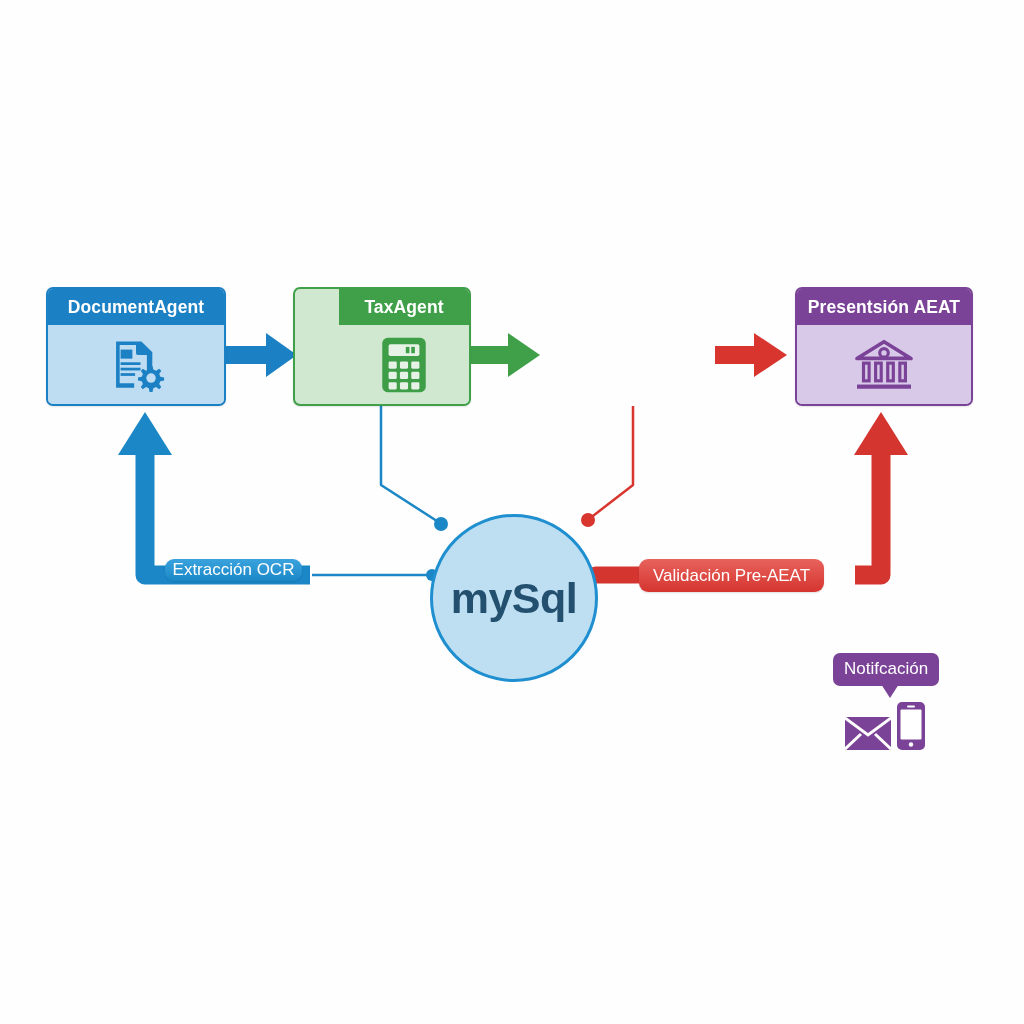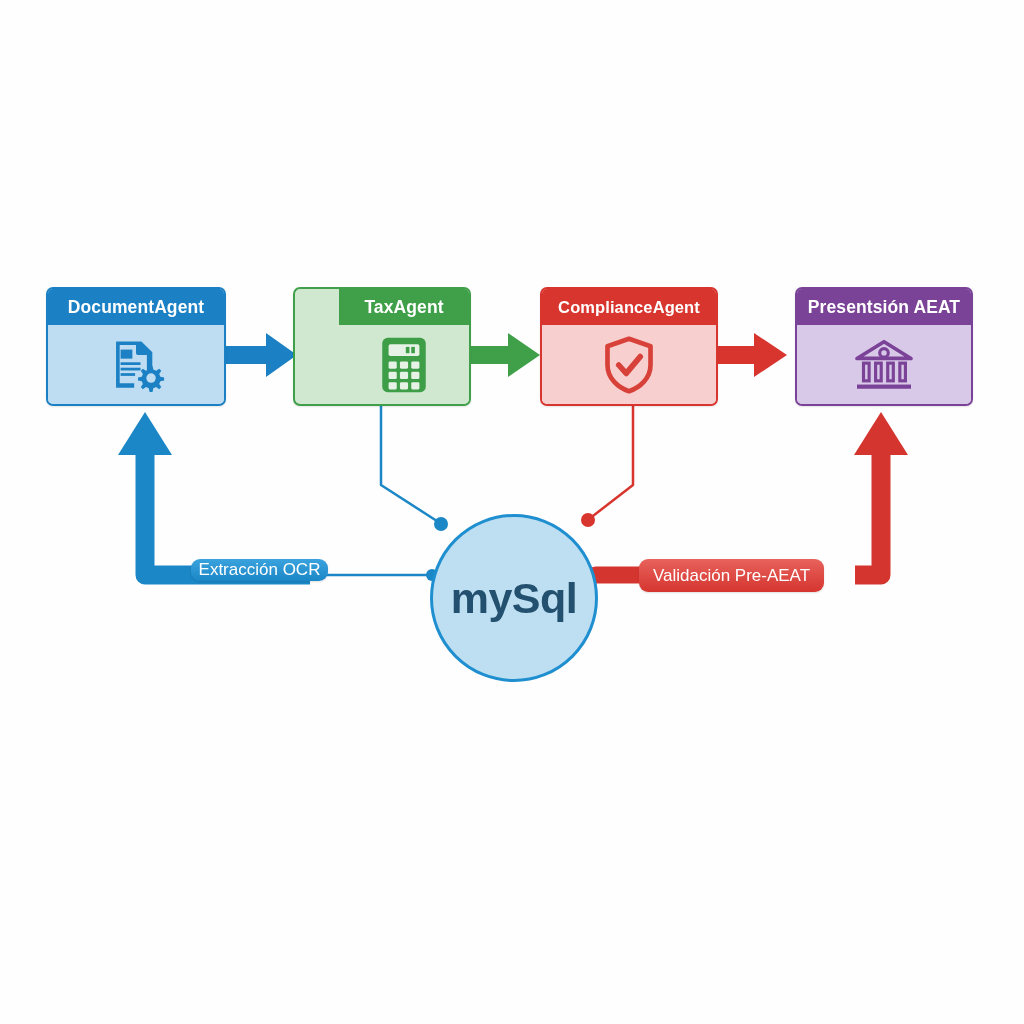--- a/index.html
+++ b/index.html
@@ -209,31 +209,20 @@
           <rect x="23.5" y="39.5" width="9" height="8" rx="1.5" fill="#e6f2e6"></rect>
           <rect x="36" y="39.5" width="9" height="8" rx="1.5" fill="#e6f2e6"></rect>
           <rect x="11" y="51" width="9" height="8" rx="1.5" fill="#e6f2e6"></rect>
           <rect x="23.5" y="51" width="9" height="8" rx="1.5" fill="#e6f2e6"></rect>
           <rect x="36" y="51" width="9" height="8" rx="1.5" fill="#e6f2e6"></rect>
         </svg>
       </span>
     </div>
   </div>
 
-  <div class="agent-box" style="left:540px; top:287px; width:178px; height:119px; border-color:#d8352f; background:#f8cfcf;">
-    <div class="agent-head" style="background:#d8352f; font-size:16.5px;">ComplianceAgent</div>
-    <div class="agent-body" style="background:#f8cfcf;">
-      <span>
-        <svg width="54" height="58" viewBox="0 0 56 62">
-          <path d="M28 3 L51 11 V31 C51 45 40 55 28 59 C16 55 5 45 5 31 V11 Z" fill="none" stroke="#d8413a" stroke-width="5" stroke-linejoin="round"></path>
-          <path d="M17 31 L25 40 L40 22" fill="none" stroke="#d8413a" stroke-width="6" stroke-linecap="round" stroke-linejoin="round"></path>
-        </svg>
-      </span>
-    </div>
-  </div>
 
   <div class="agent-box" style="left:795px; top:287px; width:178px; height:119px; border-color:#7b4397; background:#d8c9e8;">
     <div class="agent-head" style="background:#7b4397;">Presentsión AEAT</div>
     <div class="agent-body" style="background:#d8c9e8;">
       <span>
         <svg width="62" height="54" viewBox="0 0 66 58">
           <path d="M33 4 L62 22 H4 Z" fill="none" stroke="#7b4397" stroke-width="4" stroke-linejoin="round"></path>
           <circle cx="33" cy="16" r="4.6" fill="none" stroke="#7b4397" stroke-width="3.4"></circle>
           <rect x="11" y="27" width="6" height="19" fill="none" stroke="#7b4397" stroke-width="3.4"></rect>
           <rect x="24" y="27" width="6" height="19" fill="none" stroke="#7b4397" stroke-width="3.4"></rect>
@@ -242,22 +231,43 @@
           <rect x="4" y="50" width="58" height="4.5" fill="#7b4397"></rect>
         </svg>
       </span>
     </div>
   </div>
 
   <div class="db-circle" style="left:430px; top:514px; width:168px; height:168px;">
     <span class="db-circle-label">mySql</span>
   </div>
 
-  <div class="pill pill-blue" style="left:191px; top:559px; width:137px; height:22px;">
+  <div class="pill pill-blue" style="left:165px; top:559px; width:137px; height:22px;">
     <span>Extracción OCR</span>
   </div>
 
   <div class="pill pill-red" style="left:639px; top:559px; width:185px; height:33px;">
     <span>Validación Pre-AEAT</span>
   </div>
 
+  <div class="notif-wrap" style="left:833px; top:653px; width:130px; height:95px;">
+    <div class="notif-bubble">Notifcación</div>
+    <div class="notif-tail" style="left:48px; top:31px;"></div>
+    <div class="notif-icons" style="left:12px; top:49px;">
+      <span>
+        <svg width="46" height="33" viewBox="0 0 46 33">
+          <rect x="0" y="0" width="46" height="33" rx="2" fill="#7b4397"></rect>
+          <path d="M0 1 L23 18 L46 1" fill="none" stroke="#ffffff" stroke-width="3"></path>
+          <path d="M0 32 L16 17 M46 32 L30 17" fill="none" stroke="#ffffff" stroke-width="3"></path>
+        </svg>
+      </span>
+      <span>
+        <svg width="28" height="48" viewBox="0 0 28 48">
+          <rect x="0" y="0" width="28" height="48" rx="5" fill="#7b4397"></rect>
+          <rect x="3.5" y="7.5" width="21" height="30" rx="1" fill="#ffffff"></rect>
+          <rect x="10" y="3.5" width="8" height="2" rx="1" fill="#ffffff"></rect>
+          <circle cx="14" cy="42.5" r="2.2" fill="#ffffff"></circle>
+        </svg>
+      </span>
+    </div>
+  </div>
 
 </div>
 
 </body></html>

